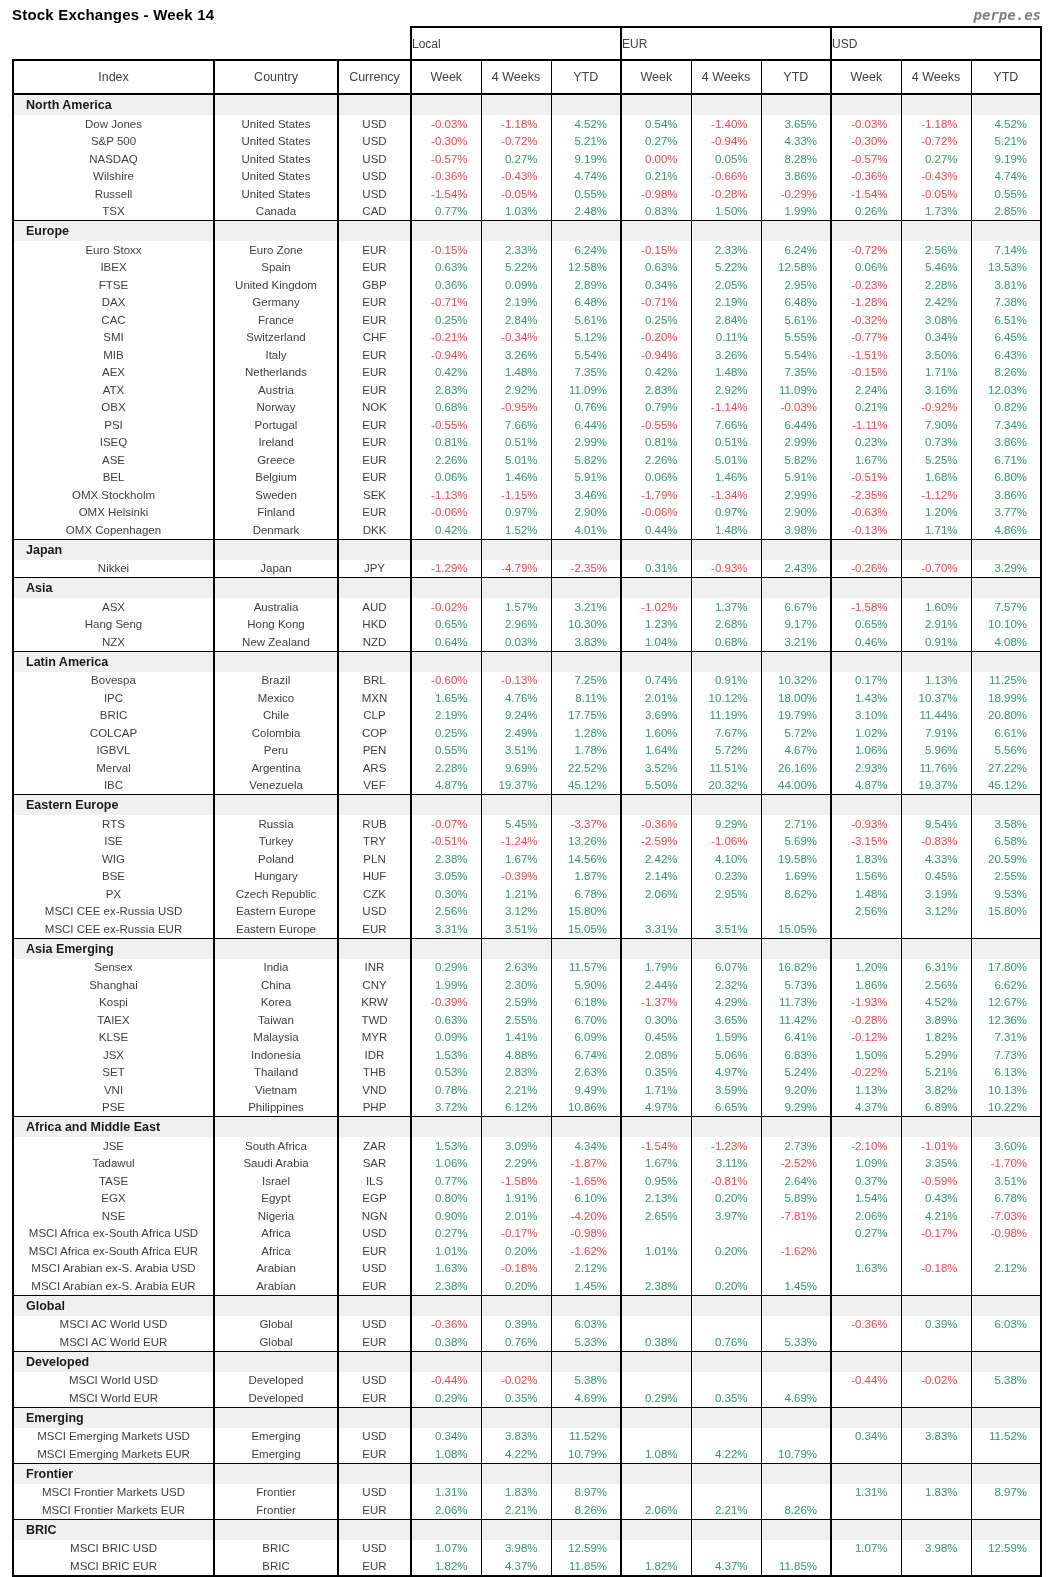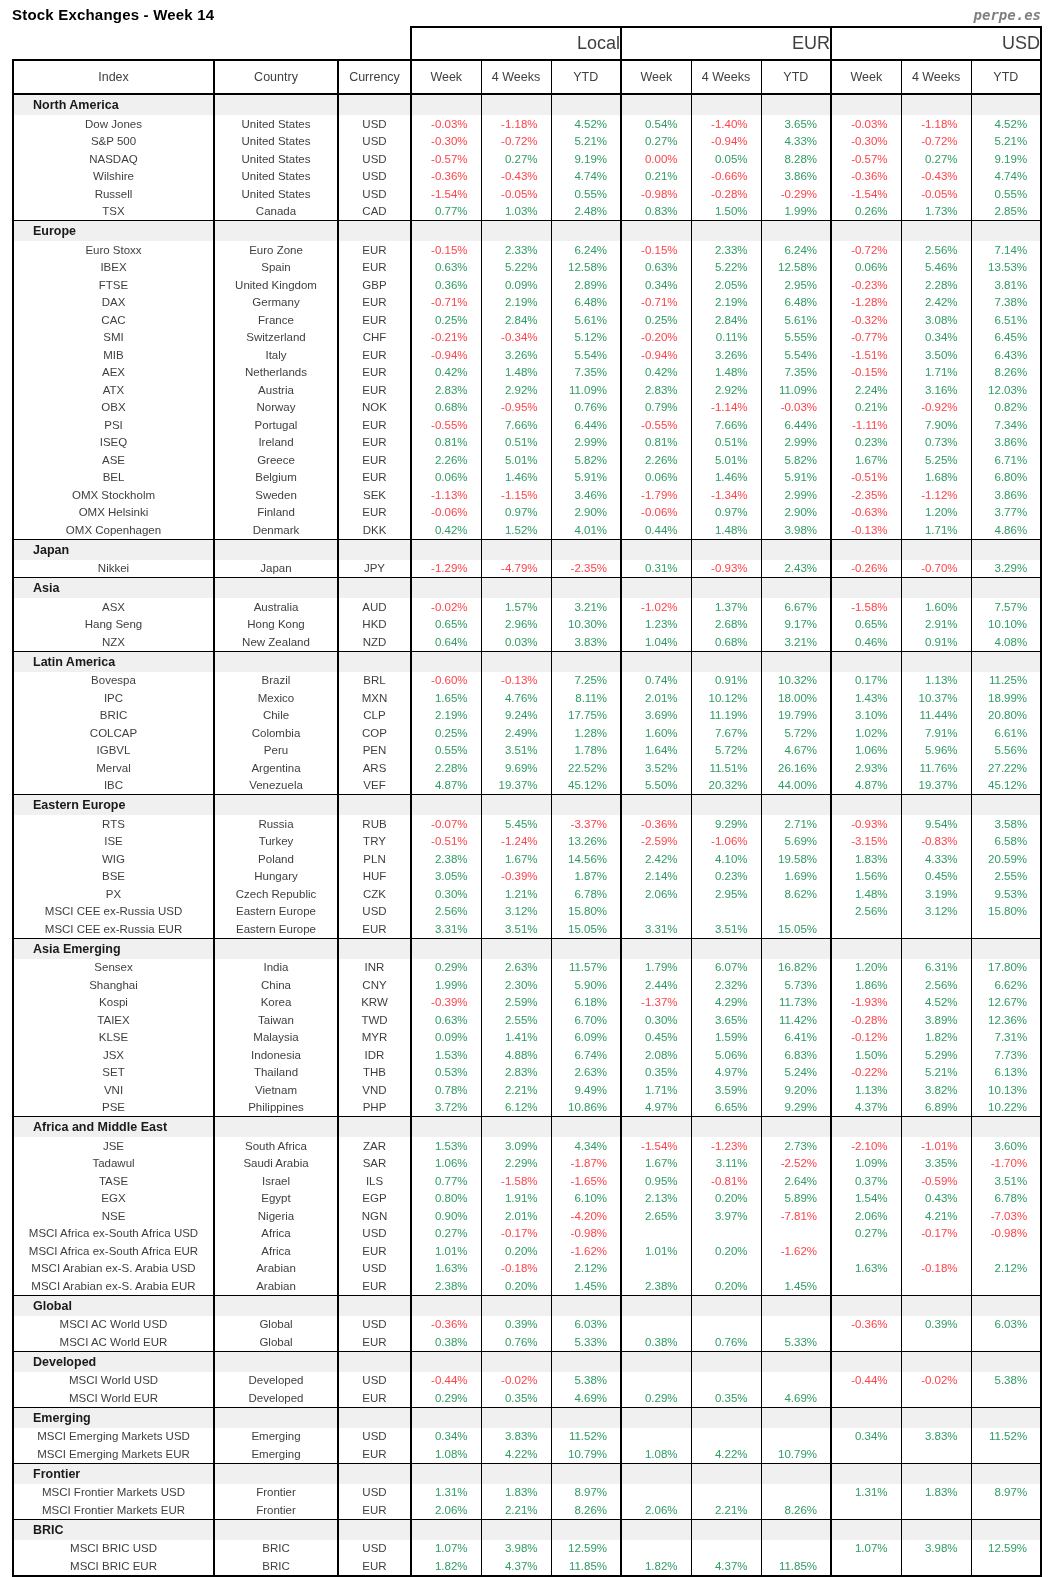--- a/index.html
+++ b/index.html
@@ -4,30 +4,30 @@
 <style>
   html,body{margin:0;padding:0;background:#ffffff;}
   body{width:1054px;height:1577px;font-family:"Liberation Sans",sans-serif;overflow:hidden;}
   .titlebar{display:flex;justify-content:space-between;align-items:flex-end;width:1029px;margin:5px 0 3px 12px;height:18px;}
   .title{font-size:15px;font-weight:bold;color:#000000;letter-spacing:.2px;}
   .brand{font-family:"DejaVu Sans Mono",monospace;font-style:italic;font-weight:bold;font-size:14px;color:#7f7f7f;}
   table{border-collapse:collapse;table-layout:fixed;margin-left:12px;width:1029px;}
   col.w-index{width:201px;}col.w-country{width:124px;}col.w-cur{width:73px;}col.w-num{width:70px;}
   th,td{padding:0;margin:0;overflow:hidden;white-space:nowrap;}
   .blank{border:none;background:#ffffff;height:31px;}
-  .ghead{border:2px solid #000;height:31px;font-weight:normal;font-size:18px;color:#3f3f3f;text-align:right;vertical-align:middle;}
+  .ghead{border:2px solid #000;height:31px;font-weight:normal;font-size:12px;color:#3f3f3f;text-align:left;vertical-align:middle;}
   .chead{border-top:2px solid #000;border-bottom:2px solid #000;height:32px;font-weight:normal;font-size:12.5px;color:#3f3f3f;text-align:center;vertical-align:middle;border-radius:11px;}
   
   .c0{border-left:2px solid #000;border-right:2px solid #000;}
   .c1{border-right:2px solid #000;}
   .c2{border-right:2px solid #000;}
   .c3,.c4,.c6,.c7,.c9,.c10{border-right:1px solid #000;}
   .c5,.c8,.c11{border-right:2px solid #000;}
   tr.sec td{background:#f0f0f0;border-top:1px solid #000;height:20px;vertical-align:middle;}
-  td.secname{font-size:12.5px;font-weight:bold;color:#1a1a1a;text-align:left;padding-left:19px;}
+  td.secname{font-size:12.5px;font-weight:bold;color:#1a1a1a;text-align:left;padding-left:12px;}
   tr.row td{height:17.5px;vertical-align:middle;background:#ffffff;}
   td.txt{font-size:11.5px;color:#3f3f3f;text-align:center;}
   td.num{font-size:11.5px;text-align:right;padding-right:13px;}
   td.pos{color:#2e9c62;}
   td.neg{color:#ff4249;}
   tr.lastrow td{border-bottom:2px solid #000;}
 </style>
 </head>
 <body>
 

